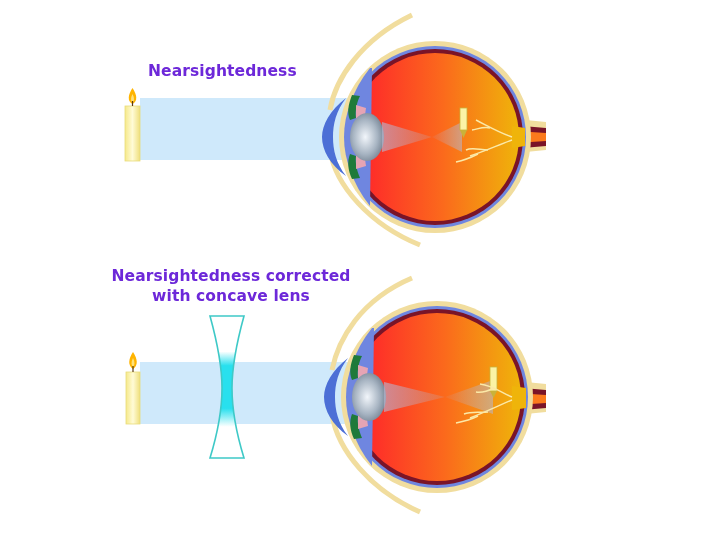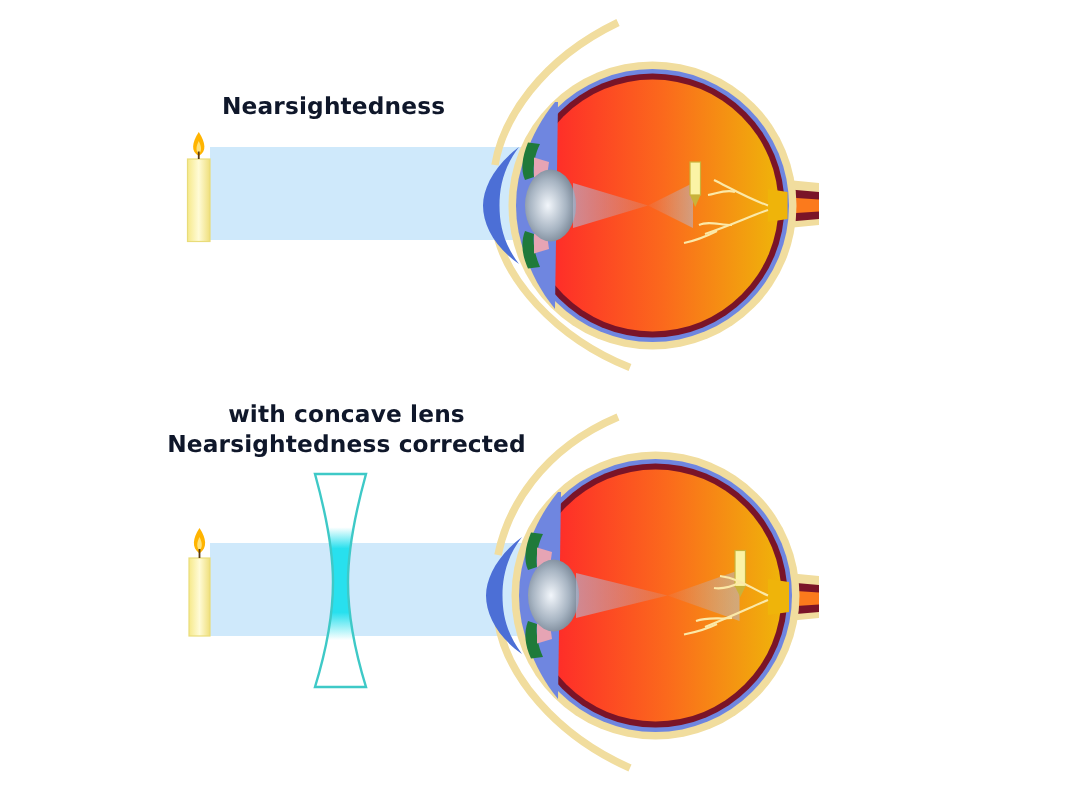--- a/index.html
+++ b/index.html
@@ -1,31 +1,31 @@
 <!DOCTYPE html>
 <html><head>
 <meta charset="utf-8">
 <style>
   html, body { margin: 0; padding: 0; background: #ffffff; }
   body { width: 720px; height: 539px; position: relative; overflow: hidden; font-family: "DejaVu Sans", sans-serif; }
   .title {
-    position: absolute; font-weight: bold; color: #0f172a;
+    position: absolute; font-weight: bold; color: #6d28d9;
     font-size: 15.5px; text-align: center; line-height: 20px; letter-spacing: 0.1px;
   }
   #title-top { left: 148px; top: 61px; }
   #title-bottom { left: 96px; top: 266px; width: 270px; }
   svg.scene { position: absolute; left: 0; top: 0; }
 </style>
 </head>
 <body>
 
 <div class="title" id="title-top">Nearsightedness</div>
 <div class="title" id="title-bottom">
+  <div>Nearsightedness corrected</div>
   <div>with concave lens</div>
-  <div>Nearsightedness corrected</div>
 </div>
 
 <svg class="scene" width="720" height="539" viewBox="0 0 720 539" xmlns="http://www.w3.org/2000/svg">
   <defs>
     <linearGradient id="eyeGrad" x1="0" y1="0" x2="1" y2="0">
       <stop offset="0" stop-color="#ff1e2c"></stop>
       <stop offset="0.55" stop-color="#fb6a1c"></stop>
       <stop offset="1" stop-color="#efb40a"></stop>
     </linearGradient>
     <radialGradient id="lensGrad" cx="0.45" cy="0.5" r="0.6">

